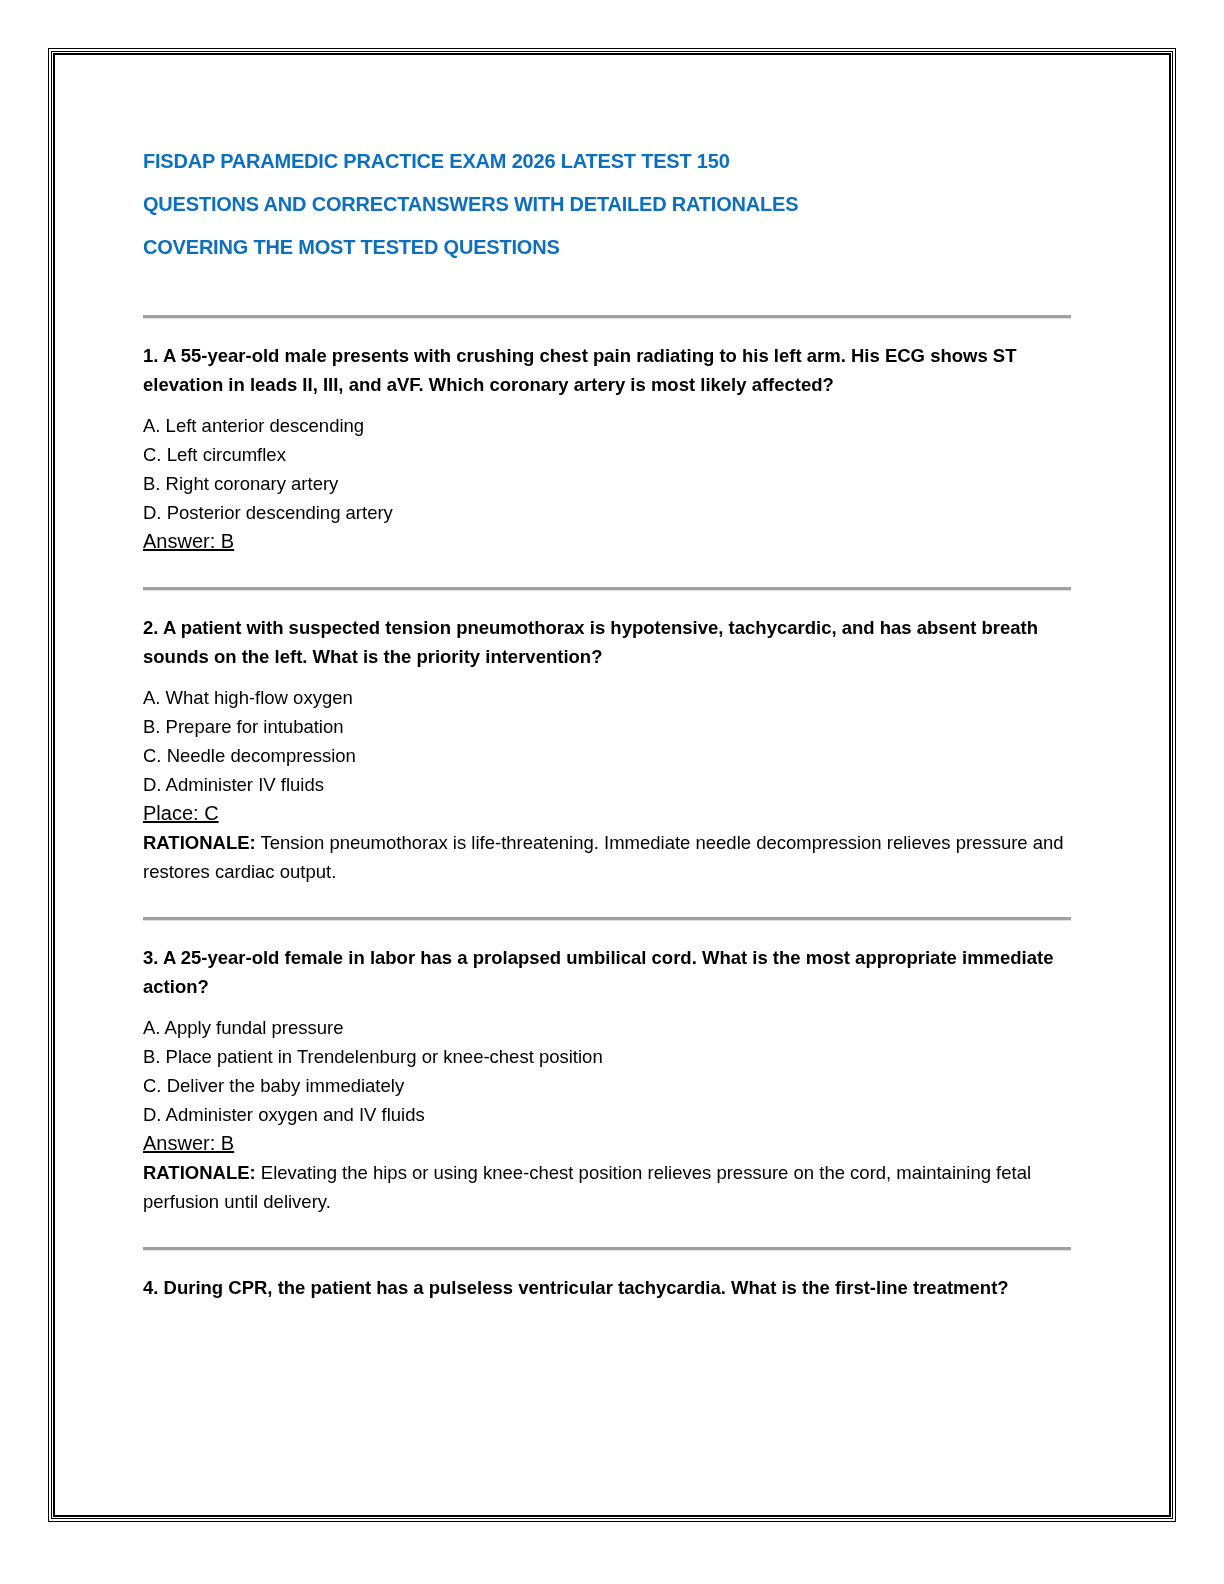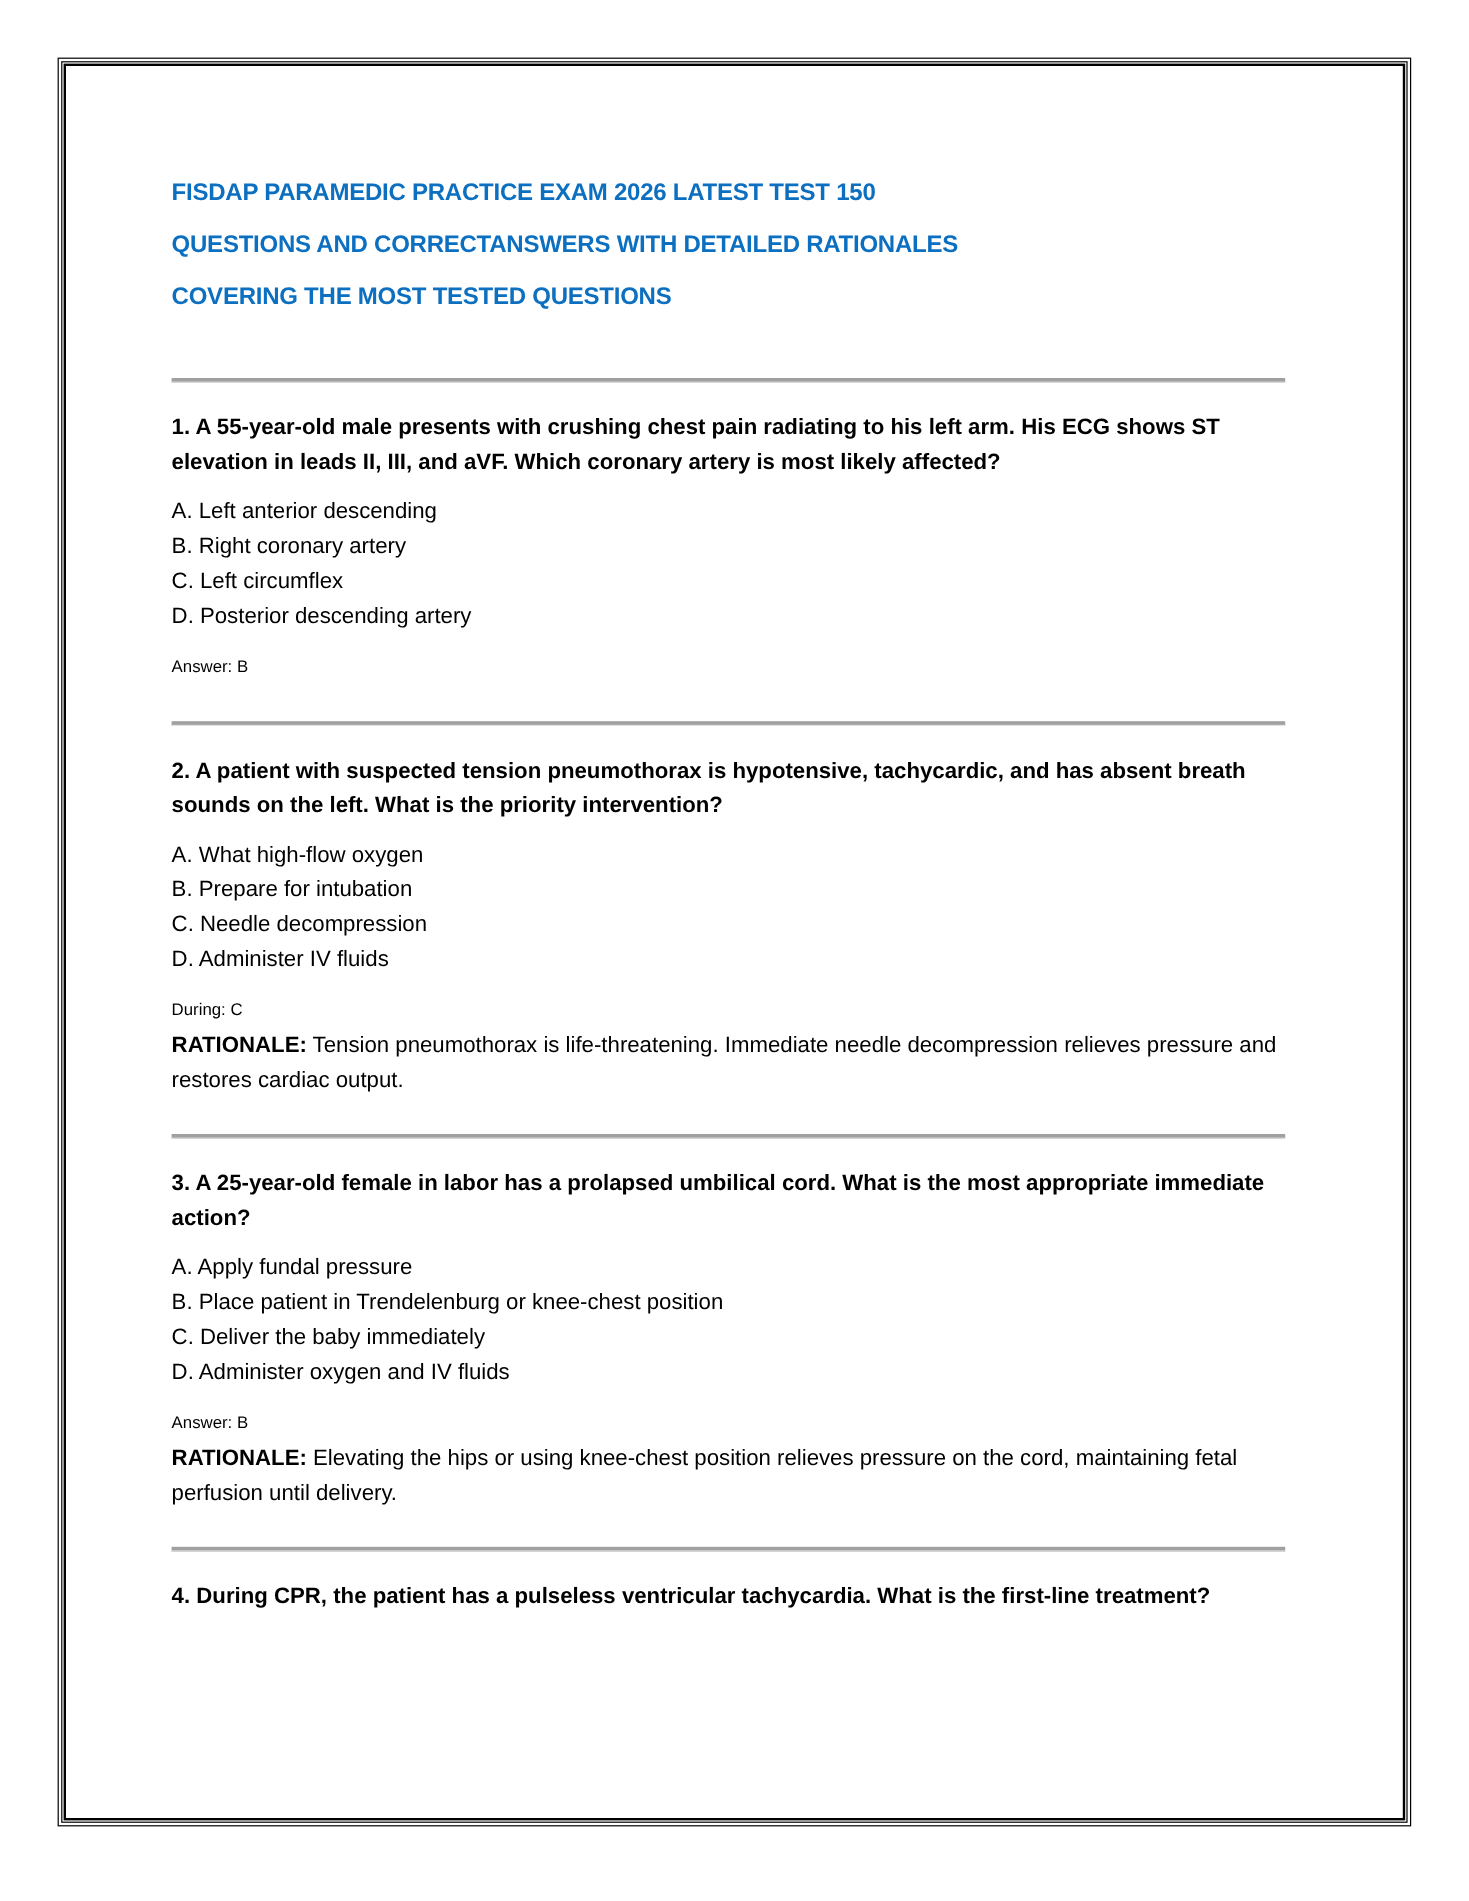--- a/index.html
+++ b/index.html
@@ -7,21 +7,21 @@
   .border-outer { position: absolute; left: 48px; top: 48px; width: 1128px; height: 1474px; border: 1px solid #000; box-sizing: border-box; }
   .border-mid { position: absolute; left: 51px; top: 51px; width: 1122px; height: 1468px; border: 1px solid #000; box-sizing: border-box; }
   .border-inner { position: absolute; left: 53px; top: 53px; width: 1118px; height: 1464px; border: 2px solid #000; box-sizing: border-box; }
   .content { position: absolute; left: 143px; top: 140px; width: 928px; }
   .title { color: #0c6fc0; font-weight: bold; font-size: 20px; line-height: 43px; margin: 0; letter-spacing: -0.2px; }
   .rule { height: 3px; background: #a0a0a0; border-bottom: 1px solid #e0e0e0; margin: 0; }
   .rule-first { margin-top: 46px; }
   .question { font-weight: bold; font-size: 18.5px; line-height: 29px; margin: 22px 0 0 0; }
   .question .normal { font-weight: bold; }
   .options { margin-top: 12px; font-size: 18.5px; line-height: 29px; }
-  .answer { margin-top: 14px; font-size: 14px; line-height: 29px; }
+  .answer { font-size: 20px; line-height: 29px; text-decoration: underline; }
   .rationale { font-size: 18.5px; line-height: 29px; }
   .rationale b { font-weight: bold; }
   .block-end { height: 31px; }
 </style>
 </head>
 <body>
 
 <div class="border-outer"></div>
 <div class="border-mid"></div>
 <div class="border-inner"></div>
@@ -32,39 +32,39 @@
     <div>QUESTIONS AND CORRECTANSWERS WITH DETAILED RATIONALES</div>
     <div>COVERING THE MOST TESTED QUESTIONS</div>
   </h1>
 
   <div class="rule rule-first"></div>
 
   <section>
     <p class="question"><span>1. A 55-year-old male presents with crushing chest pain radiating to his left arm.</span><span class="normal"> His ECG shows ST</span><br><span>elevation in leads</span><span class="normal"> II, III,</span><span> and aVF. Which coronary artery is most likely affected?</span></p>
     <div class="options">
       <div>A. Left anterior descending</div>
+      <div>C. Left circumflex</div>
       <div>B. Right coronary artery</div>
-      <div>C. Left circumflex</div>
       <div>D. Posterior descending artery</div>
     </div>
     <div class="answer">Answer: B</div>
     <div class="block-end"></div>
   </section>
 
   <div class="rule"></div>
 
   <section>
     <p class="question">2. A patient with suspected tension pneumothorax is hypotensive, tachycardic, and has absent breath sounds on the left. What is the priority intervention?</p>
     <div class="options">
       <div>A. What high-flow oxygen</div>
       <div>B. Prepare for intubation</div>
       <div>C. Needle decompression</div>
       <div>D. Administer IV fluids</div>
     </div>
-    <div class="answer">During: C</div>
+    <div class="answer">Place: C</div>
     <div class="rationale"><b>RATIONALE:</b><span> Tension pneumothorax is life-threatening. Immediate needle decompression relieves pressure and restores cardiac output.</span></div>
     <div class="block-end"></div>
   </section>
 
   <div class="rule"></div>
 
   <section>
     <p class="question">3. A 25-year-old female in labor has a prolapsed umbilical cord. What is the most appropriate immediate action?</p>
     <div class="options">
       <div>A. Apply fundal pressure</div>

